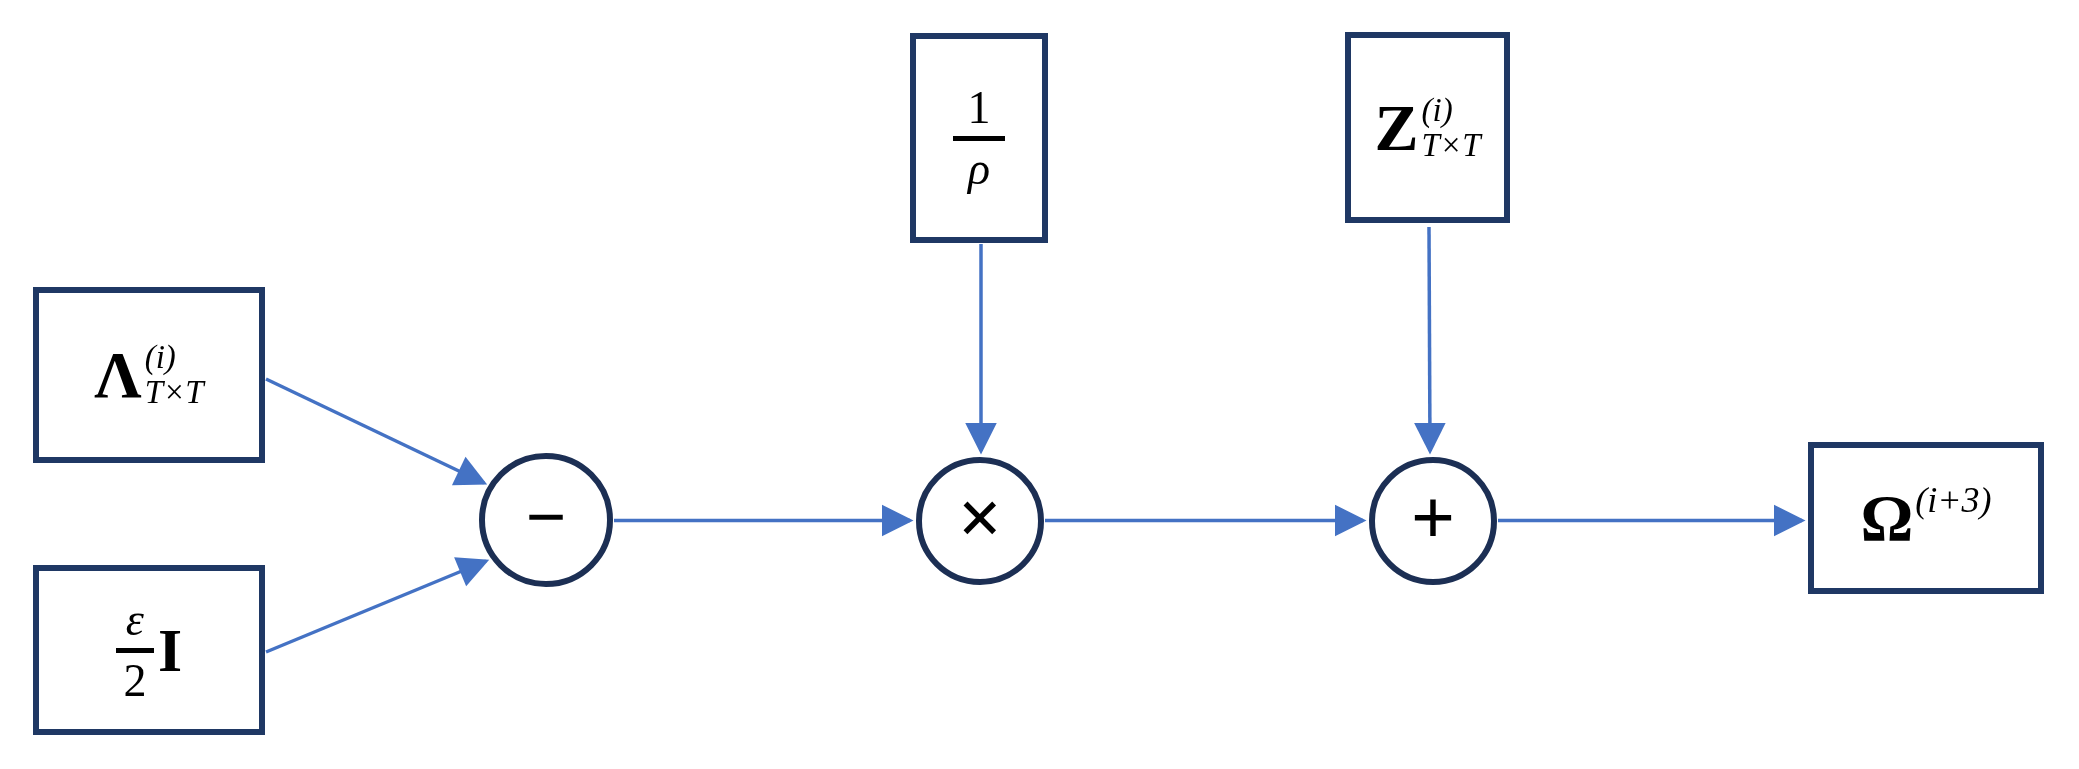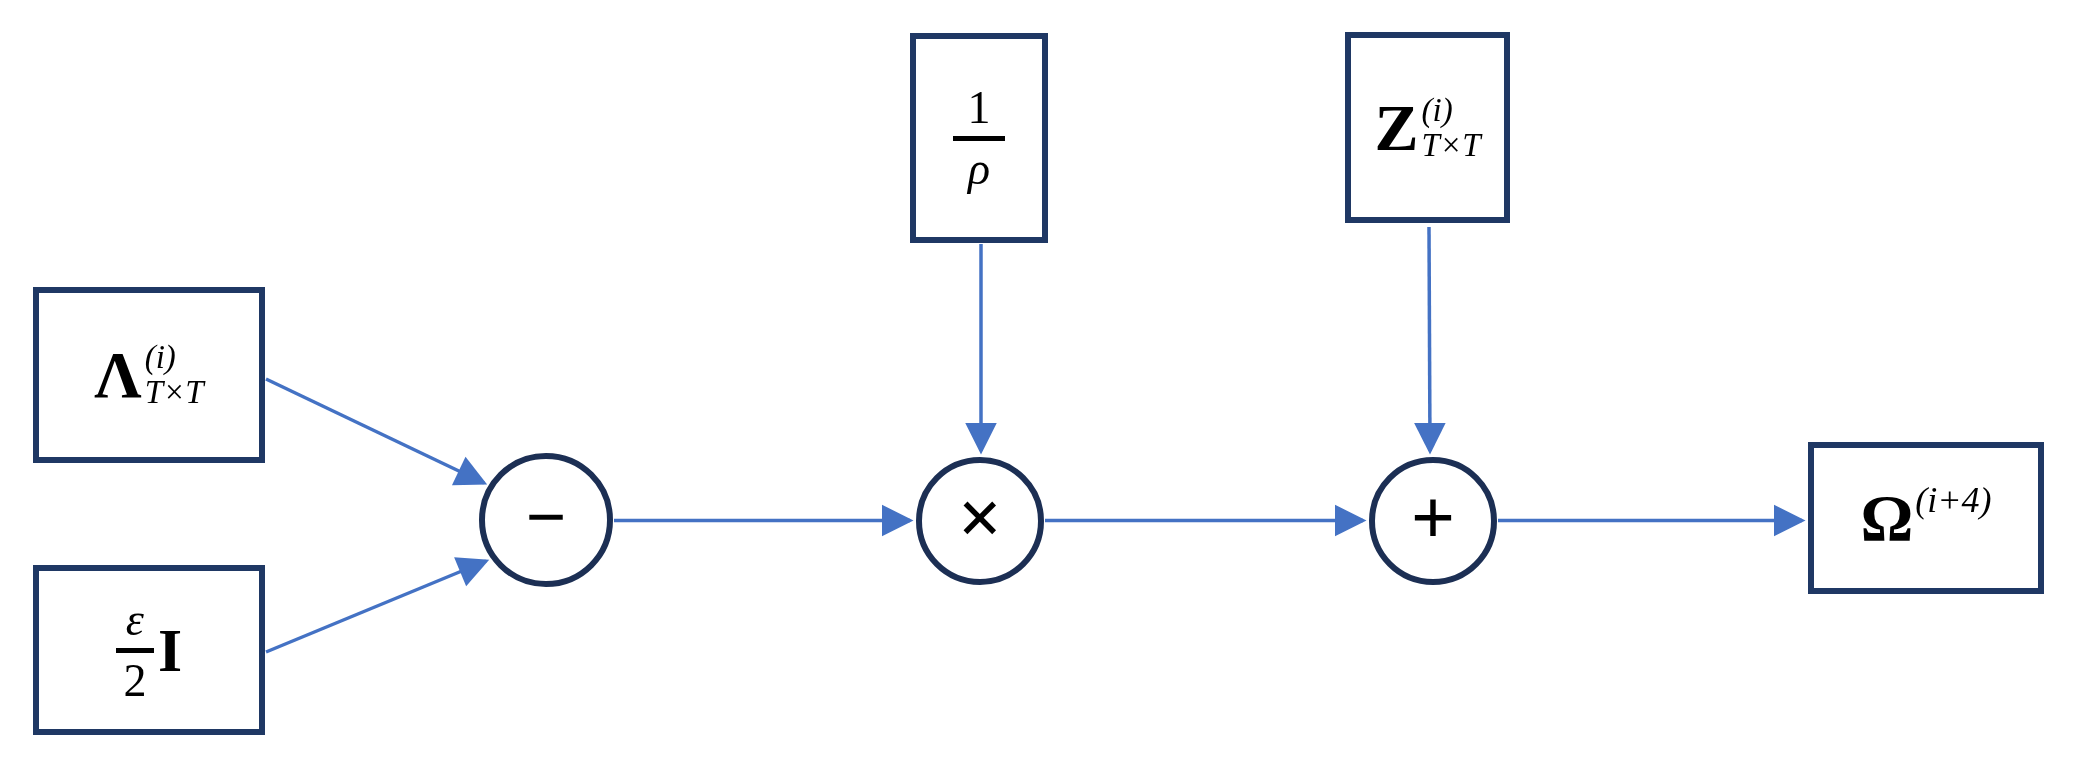--- a/index.html
+++ b/index.html
@@ -165,21 +165,21 @@
       <span class="stack">
         <span class="sup-s">(i)</span>
         <span class="sub-s">T×T</span>
       </span>
     </span>
   </div>
 
   <div class="box box-omega">
     <span class="mrow">
       <span class="base-big">Ω</span>
-      <span class="sup-high">(i+4)</span>
+      <span class="sup-high">(i+3)</span>
     </span>
   </div>
 
   <div class="circle circle-minus">
     <span class="op-glyph minus">−</span>
   </div>
   <div class="circle circle-times">
     <span class="op-glyph">×</span>
   </div>
   <div class="circle circle-plus">

